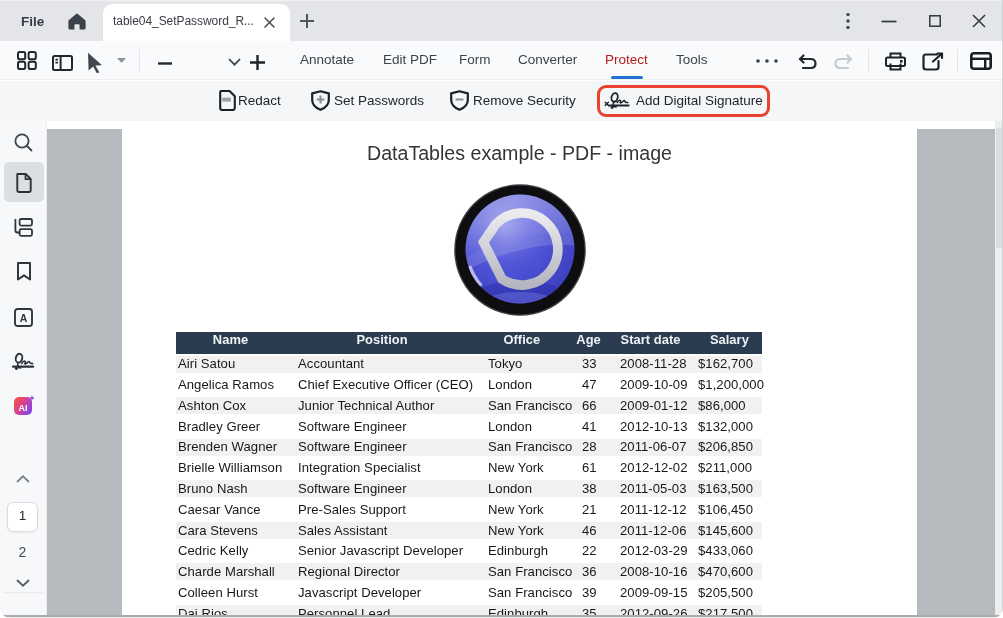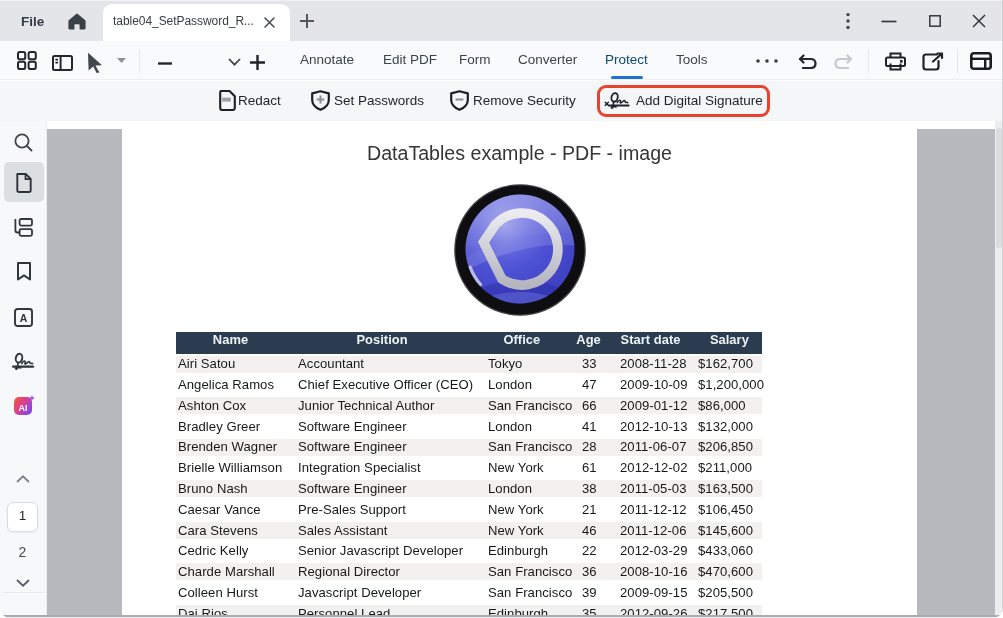--- a/index.html
+++ b/index.html
@@ -9,21 +9,21 @@
        border-radius:0 0 10px 10px;}
   .abs{position:absolute;}
   
   #titlebar{position:absolute;left:0;top:0;width:1003px;height:41px;background:#e3e5e8;}
   #filelbl{position:absolute;left:21px;top:14px;font-size:13.5px;font-weight:bold;color:#343b46;}
   #tab{position:absolute;left:103px;top:4px;width:187px;height:37px;background:#fff;border-radius:9px 9px 0 0;}
   #tabtxt{position:absolute;left:10px;top:10px;font-size:12px;color:#383d44;letter-spacing:-0.05px;white-space:nowrap;}
   
   #row2{position:absolute;left:0;top:41px;width:1003px;height:39px;background:#f9fafb;border-bottom:1px solid #eceef0;}
   .menuitem{position:absolute;top:11px;font-size:13.5px;font-weight:400;color:#3c434e;letter-spacing:0;}
-  #protect{color:#0c4a6e;}
+  #protect{color:#b91c1c;}
   #protectline{position:absolute;left:611px;top:34.5px;width:32px;height:3.2px;border-radius:2px;background:#2272d5;}
   
   #row3{position:absolute;left:0;top:81px;width:1003px;height:40px;background:#f5f6f7;}
   .btnlbl{font-size:13.5px;color:#21262e;position:absolute;top:12px;white-space:nowrap;}
   #redrect{position:absolute;left:597px;top:4px;width:173px;height:32px;border:3.4px solid #e8432e;border-radius:9px;}
   
   #main{position:absolute;left:0;top:121px;width:1003px;height:497px;}
   #sidebar{position:absolute;left:0;top:0;width:47px;height:497px;background:#f7f8f9;border-right:1px solid #ebedef;}
   #selbox{position:absolute;left:4px;top:41px;width:40px;height:40px;background:#dcdfe2;border-radius:5px;}
   #viewer{position:absolute;left:47px;top:8px;width:948px;height:497px;background:#b6b9be;border-radius:0 0 13px 0;}

